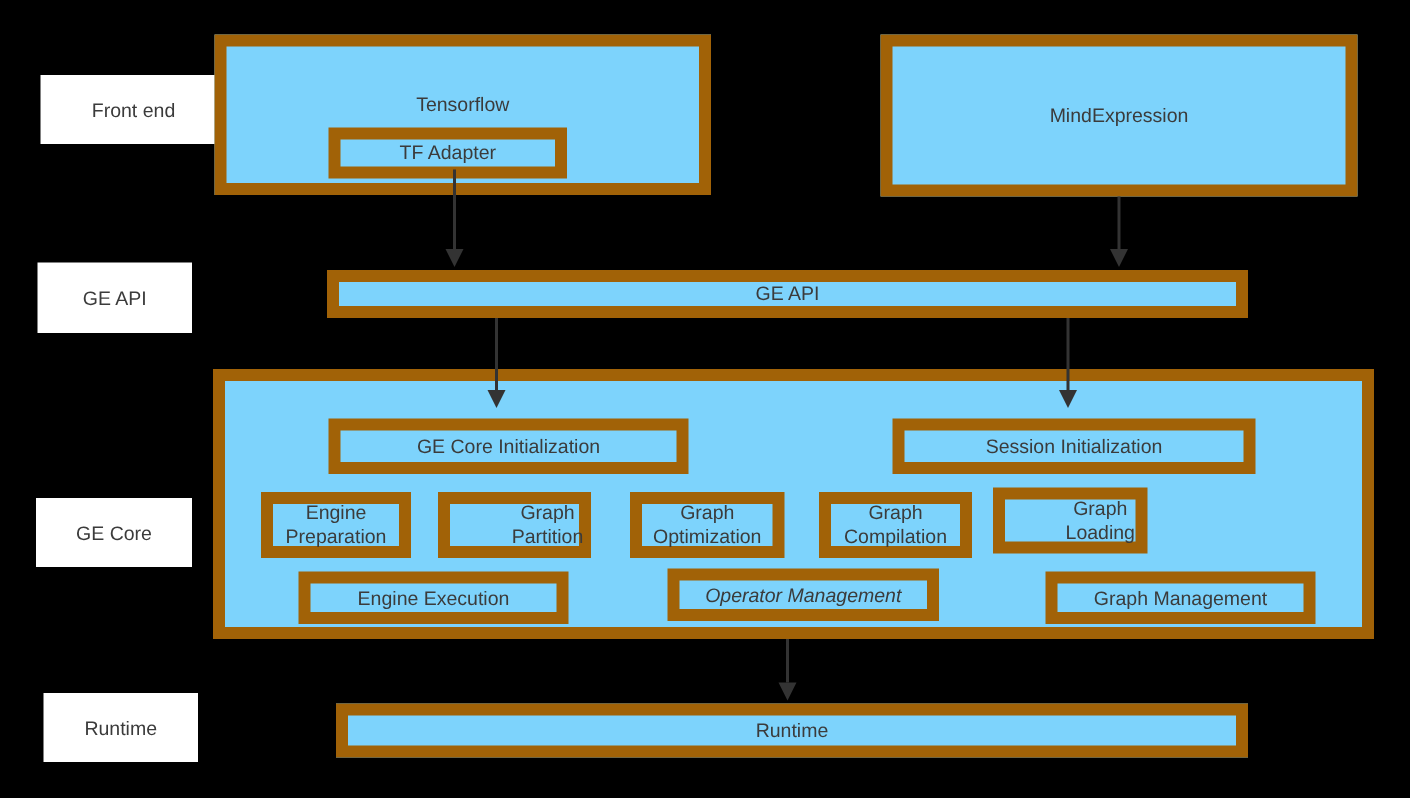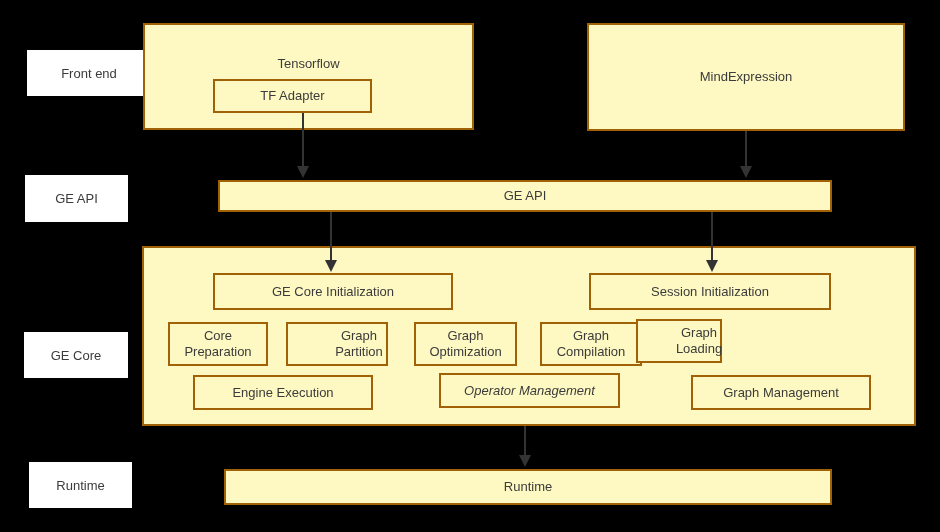--- a/index.html
+++ b/index.html
@@ -12,22 +12,22 @@
     width: 940px;
     height: 532px;
     background: #000000;
     font-family: "Liberation Sans", sans-serif;
     color: #3b3b3b;
     overflow: hidden;
   }
   .box {
     position: absolute;
     box-sizing: border-box;
-    background: #fef9c3;
-    border: 2px solid #a16207;
+    background: #7dd3fc;
+    border: 8px solid #a16207;
     display: flex;
     align-items: center;
     justify-content: center;
     text-align: center;
     font-size: 13px;
     line-height: 1.2;
     color: #3b3b3b;
   }
   .row-label {
     position: absolute;
@@ -59,21 +59,21 @@
   .ge-api-bar { left: 218px; top: 180px; width: 614px; height: 32px; }
 
   
   .ge-core-box { left: 142px; top: 246px; width: 774px; height: 180px; display: block; }
   .ge-core-init   { left: 69px;  top: 25px; width: 240px; height: 37px; }
   .session-init   { left: 445px; top: 25px; width: 242px; height: 37px; }
   .stage-0 { left: 24px;  top: 74px; width: 100px; height: 44px; }
   .stage-1 { left: 142px; top: 74px; width: 102px; height: 44px; padding-left: 44px; }
   .stage-2 { left: 270px; top: 74px; width: 103px; height: 44px; }
   .stage-3 { left: 396px; top: 74px; width: 102px; height: 44px; }
-  .stage-4 { left: 492px; top: 71px; width: 86px; height: 44px; padding-left: 40px; }
+  .stage-4 { left: 512px; top: 71px; width: 103px; height: 44px; padding-left: 40px; }
   .stage-5 { left: 647px; top: 68px; width: 102px; height: 43px; }
   .mgmt-0  { left: 49px;  top: 127px; width: 180px; height: 35px; }
   .mgmt-1  { left: 295px; top: 125px; width: 181px; height: 35px; font-style: italic; }
   .mgmt-2  { left: 547px; top: 127px; width: 180px; height: 35px; }
 
   
   .runtime-bar { left: 224px; top: 469px; width: 608px; height: 36px; }
 
   
   .arrow { position: absolute; }
@@ -131,21 +131,21 @@
 
   <div class="box ge-core-box">
     <div class="box ge-core-init">
       <span>GE Core Initialization</span>
     </div>
     <div class="box session-init">
       <span>Session Initialization</span>
     </div>
 
     <div class="box stage-0">
-      <span>Core Preparation</span>
+      <span>Engine Preparation</span>
     </div>
     <div class="box stage-1">
       <span>Graph Partition</span>
     </div>
     <div class="box stage-2">
       <span>Graph Optimization</span>
     </div>
     <div class="box stage-3">
       <span>Graph Compilation</span>
     </div>

